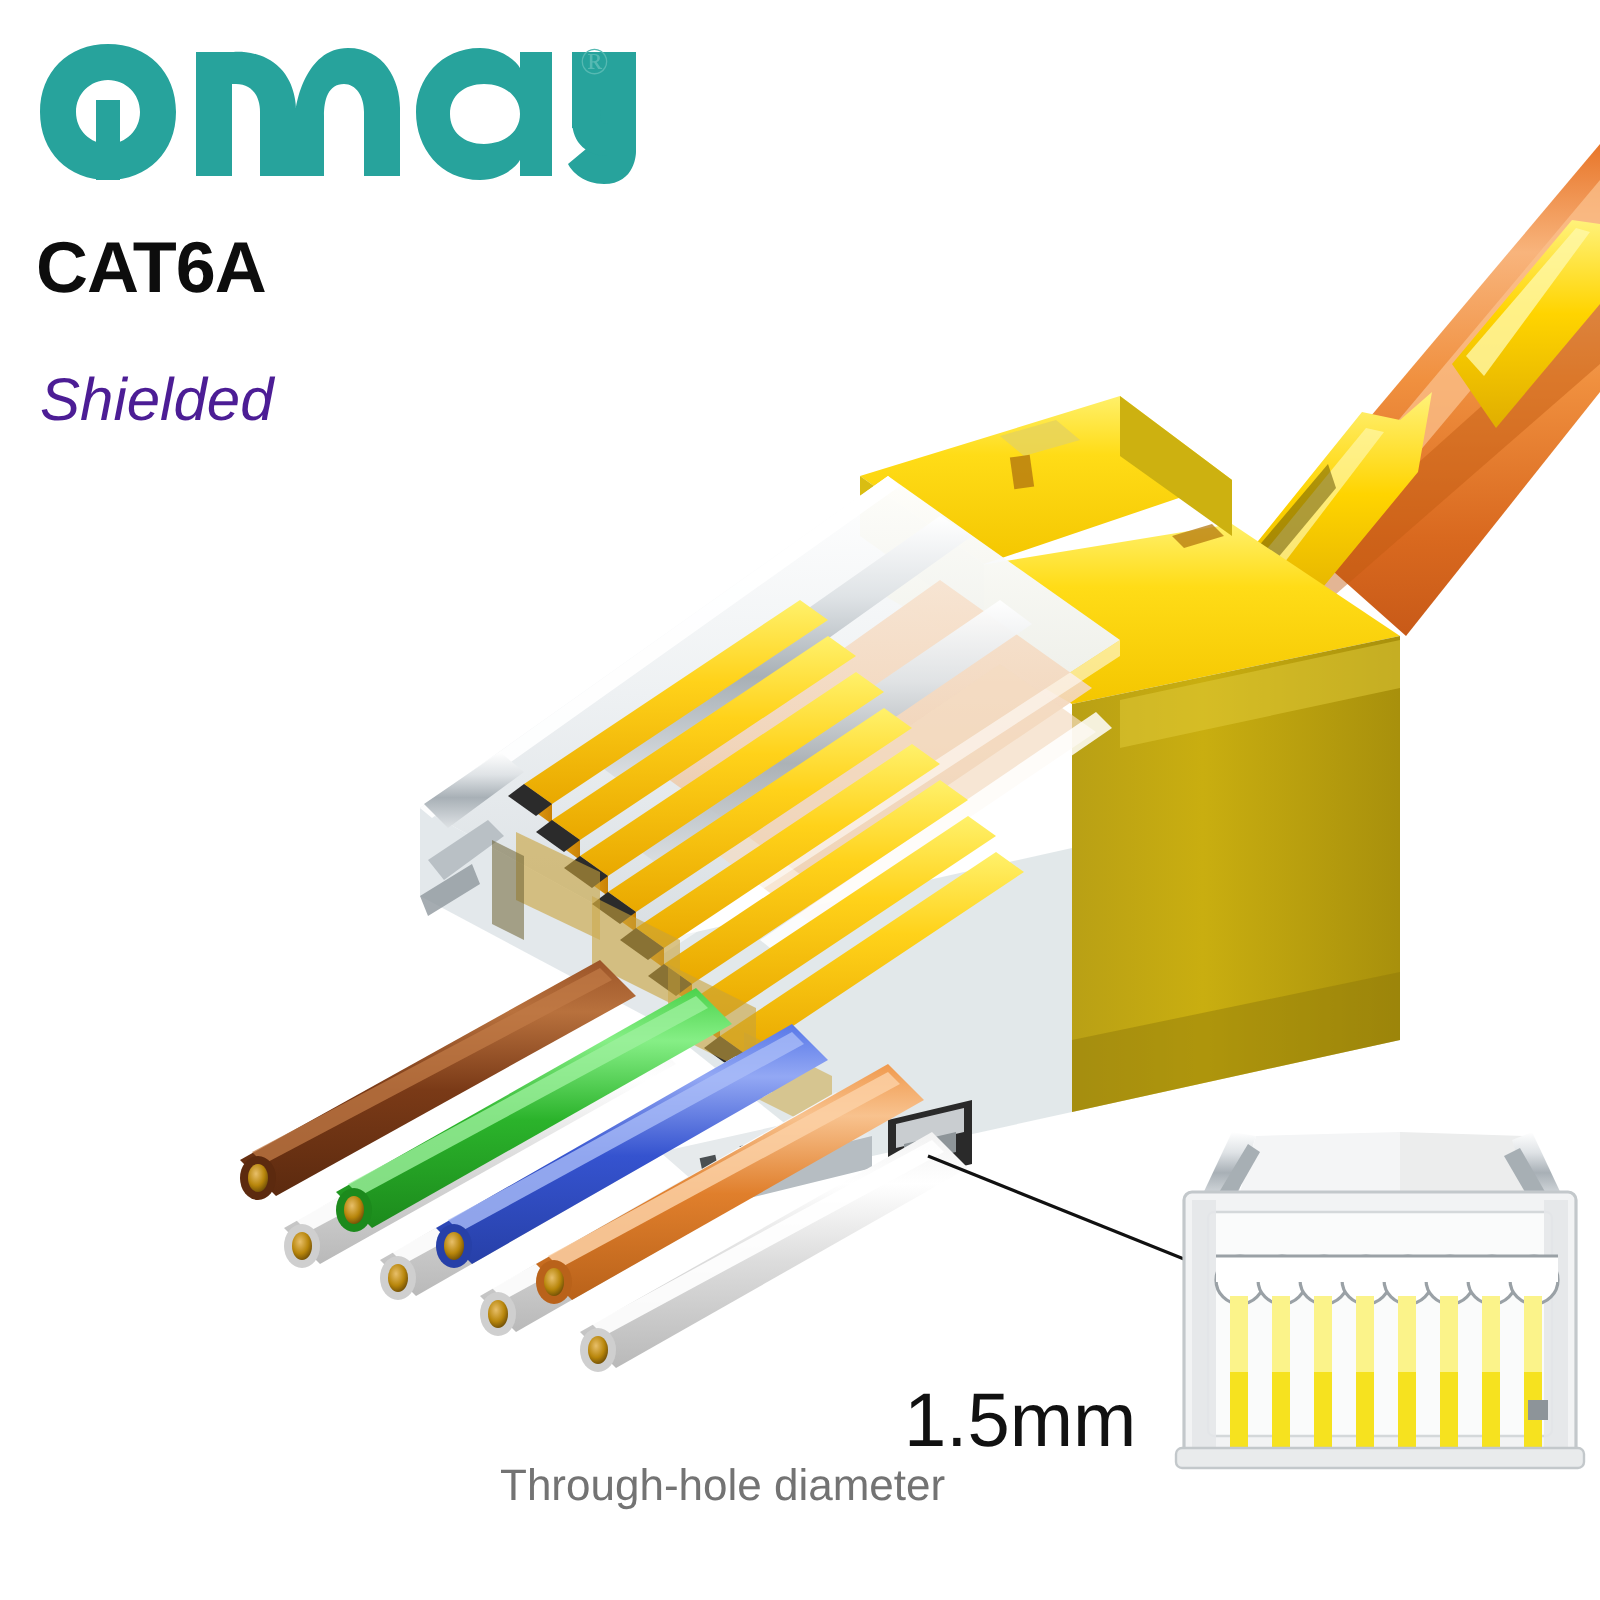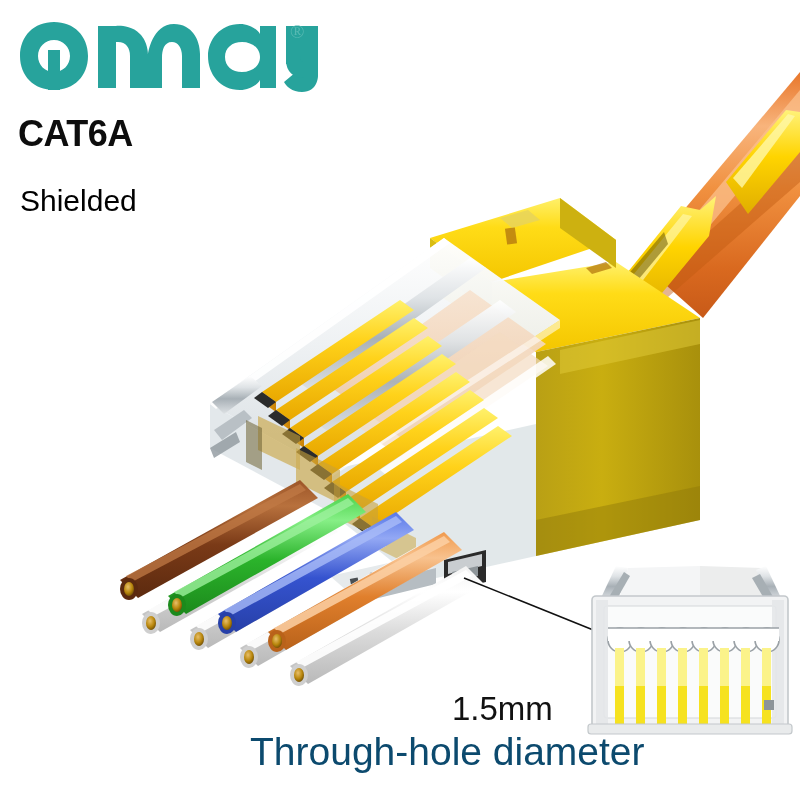--- a/index.html
+++ b/index.html
@@ -8,25 +8,25 @@
   #stage{position:relative;width:800px;height:800px;background:#ffffff;}
 
   
   #brand{position:absolute;left:18px;top:14px;width:330px;}
   #logo-wrap{position:relative;height:78px;}
   #logo-svg{display:block;}
   #reg-mark{position:absolute;left:272px;top:8px;font-size:19px;color:#56b9b2;
             line-height:1;font-family:"Liberation Serif",serif;}
   #cat-title{position:absolute;left:18px;top:116px;font-size:36px;font-weight:bold;
              color:#0d0d0d;letter-spacing:-0.5px;line-height:1;}
-  #cat-sub{position:absolute;left:20px;top:186px;font-size:30px;color:#000000;line-height:1;}
+  #cat-sub{position:absolute;left:20px;top:186px;font-size:30px;color:#4c1d95;line-height:1;font-style:italic;}
 
   
-  #dim-label{position:absolute;left:452px;top:692px;font-size:33px;color:#111;line-height:1;}
-  #caption{position:absolute;left:250px;top:732px;font-size:39px;color:#0c4a6e;line-height:1;}
+  #dim-label{position:absolute;left:452px;top:692px;font-size:38px;color:#111;line-height:1;}
+  #caption{position:absolute;left:250px;top:732px;font-size:22px;color:#737373;line-height:1;}
 
   
   #art{position:absolute;left:0;top:0;width:800px;height:800px;}
   .no-sel{user-select:none;}
 </style>
 </head>
 <body>
 
 <div id="stage">
 

